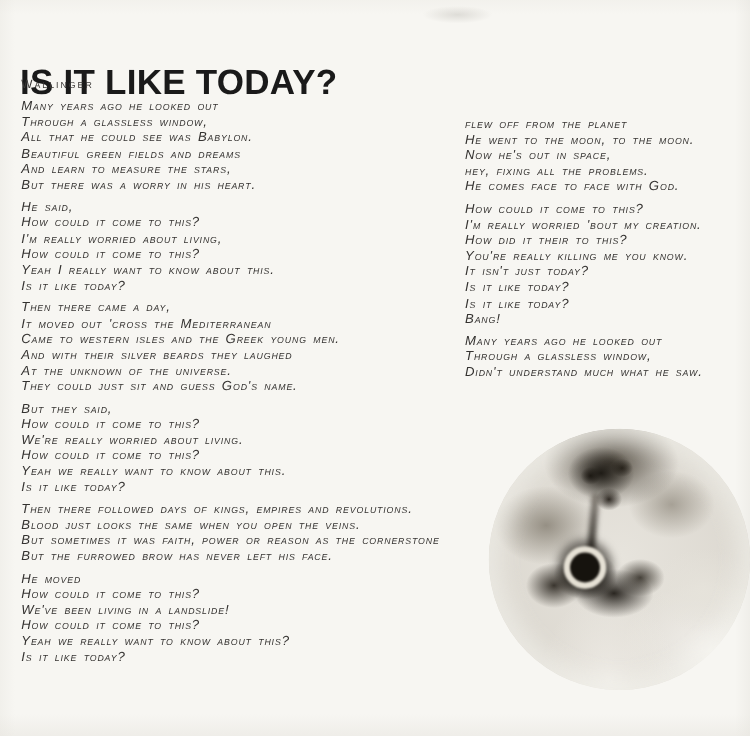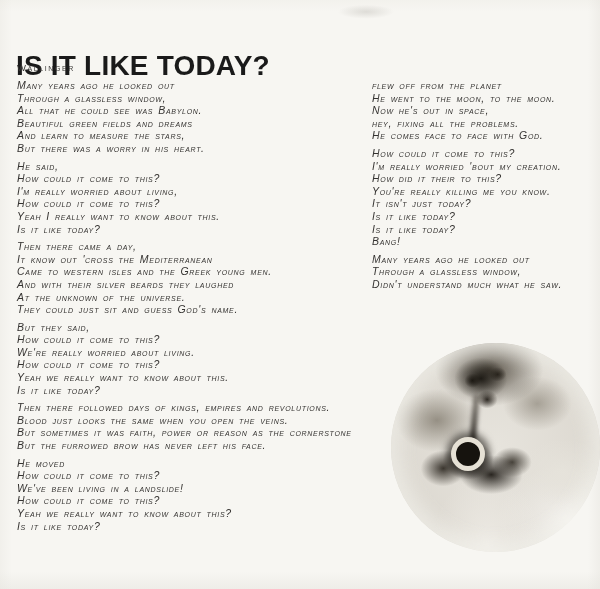--- a/index.html
+++ b/index.html
@@ -27,21 +27,21 @@
   .artist {
     position: absolute; left: 17px; top: 62px;
     font-size: 9.5px; font-variant: small-caps; letter-spacing: 1.6px;
     color: #3a3836;
   }
   .col {
     position: absolute;
     color: #343230;
   }
   .col-left  { left: 17px;  top: 79px; width: 402px; }
-  .col-right { left: 372px; top: 79px; width: 226px; }
+  .col-right { left: 372px; top: 93px; width: 226px; }
   p.stanza { margin: 0 0 5px 0; }
   .line {
     display: block;
     font-size: 10.5px;
     line-height: 12.6px;
     font-variant: small-caps;
     letter-spacing: 0.7px;
     word-spacing: 1.5px;
     white-space: nowrap;
     font-style: italic;
@@ -109,21 +109,21 @@
     <p class="stanza">
       <span class="line">He said,</span>
       <span class="line">How could it come to this?</span>
       <span class="line">I'm really worried about living,</span>
       <span class="line">How could it come to this?</span>
       <span class="line">Yeah I really want to know about this.</span>
       <span class="line">Is it like today?</span>
     </p>
     <p class="stanza">
       <span class="line">Then there came a day,</span>
-      <span class="line">It know out 'cross the Mediterranean</span>
+      <span class="line">It moved out 'cross the Mediterranean</span>
       <span class="line">Came to western isles and the Greek young men.</span>
       <span class="line">And with their silver beards they laughed</span>
       <span class="line">At the unknown of the universe.</span>
       <span class="line">They could just sit and guess God's name.</span>
     </p>
     <p class="stanza">
       <span class="line">But they said,</span>
       <span class="line">How could it come to this?</span>
       <span class="line">We're really worried about living.</span>
       <span class="line">How could it come to this?</span>

